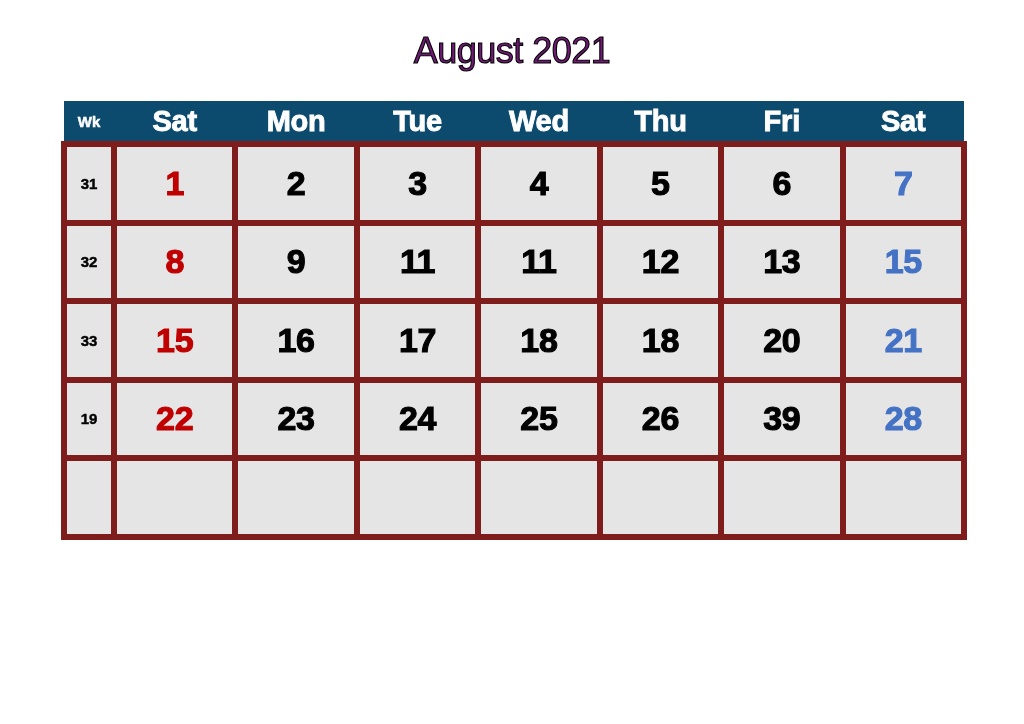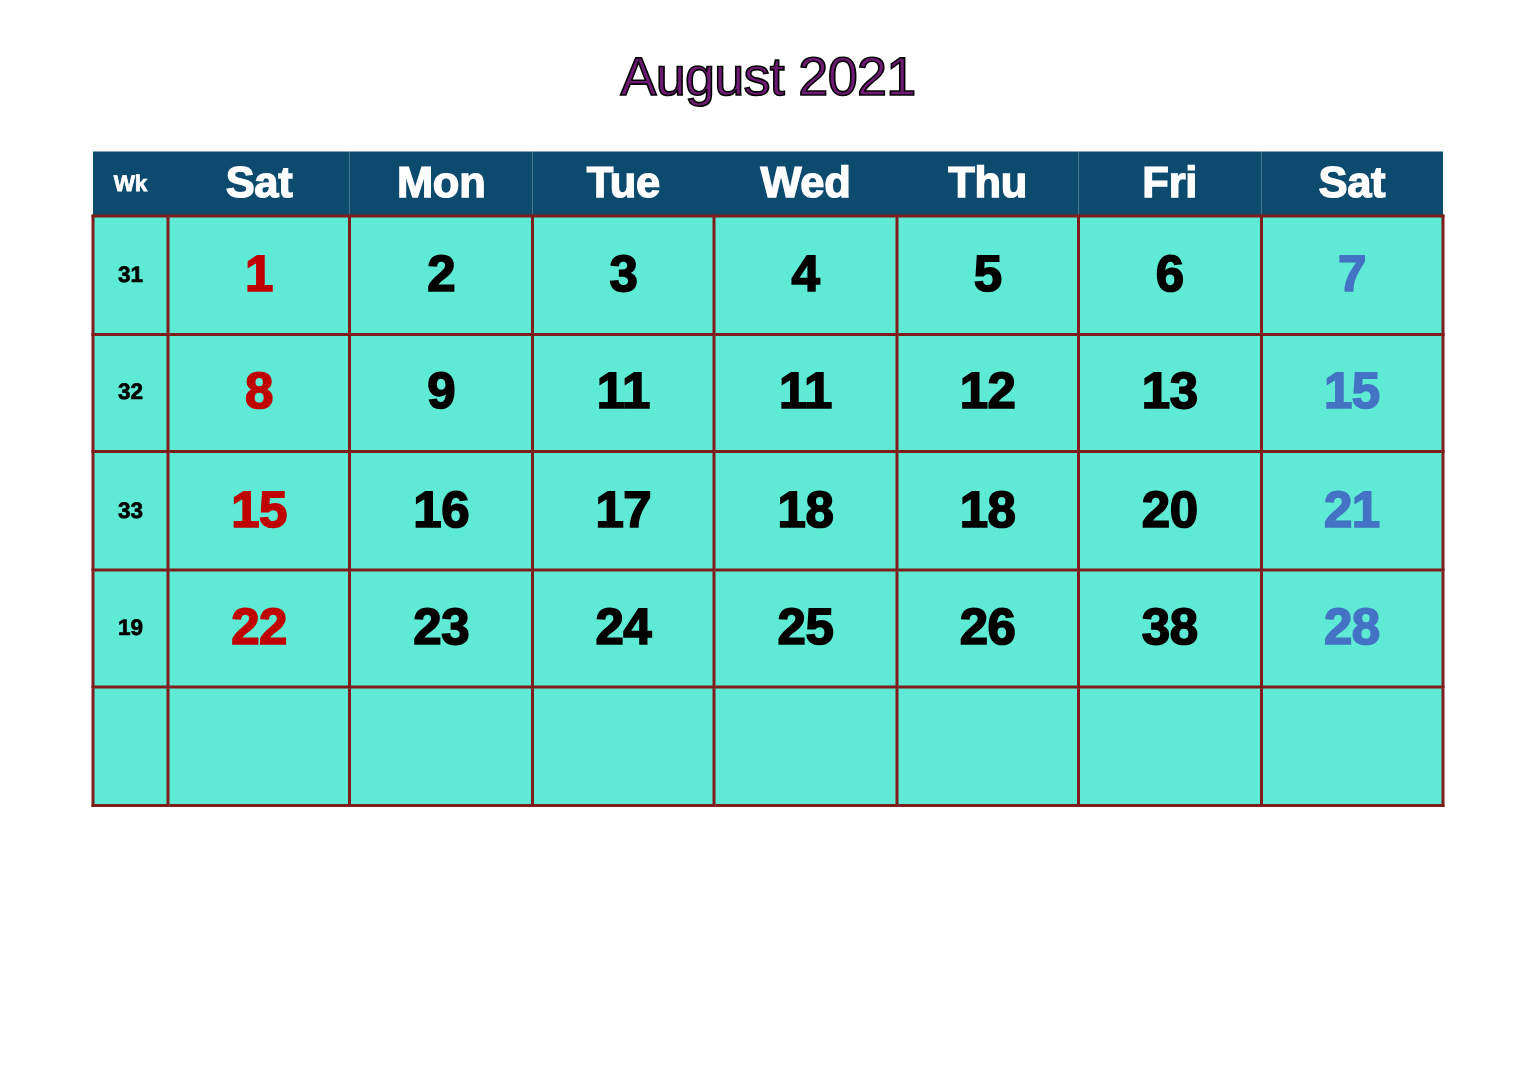--- a/index.html
+++ b/index.html
@@ -75,25 +75,25 @@
 
   #calendar-table thead th.th-day {
     font-size: 29px;
     letter-spacing: -0.2px;
     -webkit-text-stroke: 0.9px #ffffff;
   }
 
   #calendar-table tbody tr { height: 78.5px; }
 
   #calendar-table tbody td {
-    border: 2px solid #7f1d1d;
+    border: 6px solid #7f1d1d;
     text-align: center;
     vertical-align: middle;
     padding: 0;
-    background: #5eead4;
+    background: #e5e5e5;
     font-weight: 700;
   }
 
   #calendar-table tbody td.cell-wk {
     font-size: 15px;
     color: #000000;
     -webkit-text-stroke: 0.45px #000000;
   }
 
   #calendar-table tbody td.cell-day {
@@ -169,21 +169,21 @@
           <td class="cell-day day-weekday">20</td>
           <td class="cell-day day-saturday">21</td>
         </tr>
         <tr>
           <td class="cell-wk">19</td>
           <td class="cell-day day-sunday">22</td>
           <td class="cell-day day-weekday">23</td>
           <td class="cell-day day-weekday">24</td>
           <td class="cell-day day-weekday">25</td>
           <td class="cell-day day-weekday">26</td>
-          <td class="cell-day day-weekday">38</td>
+          <td class="cell-day day-weekday">39</td>
           <td class="cell-day day-saturday">28</td>
         </tr>
         <tr>
           <td class="cell-wk"></td>
           <td class="cell-day cell-empty"></td>
           <td class="cell-day cell-empty"></td>
           <td class="cell-day cell-empty"></td>
           <td class="cell-day cell-empty"></td>
           <td class="cell-day cell-empty"></td>
           <td class="cell-day cell-empty"></td>

